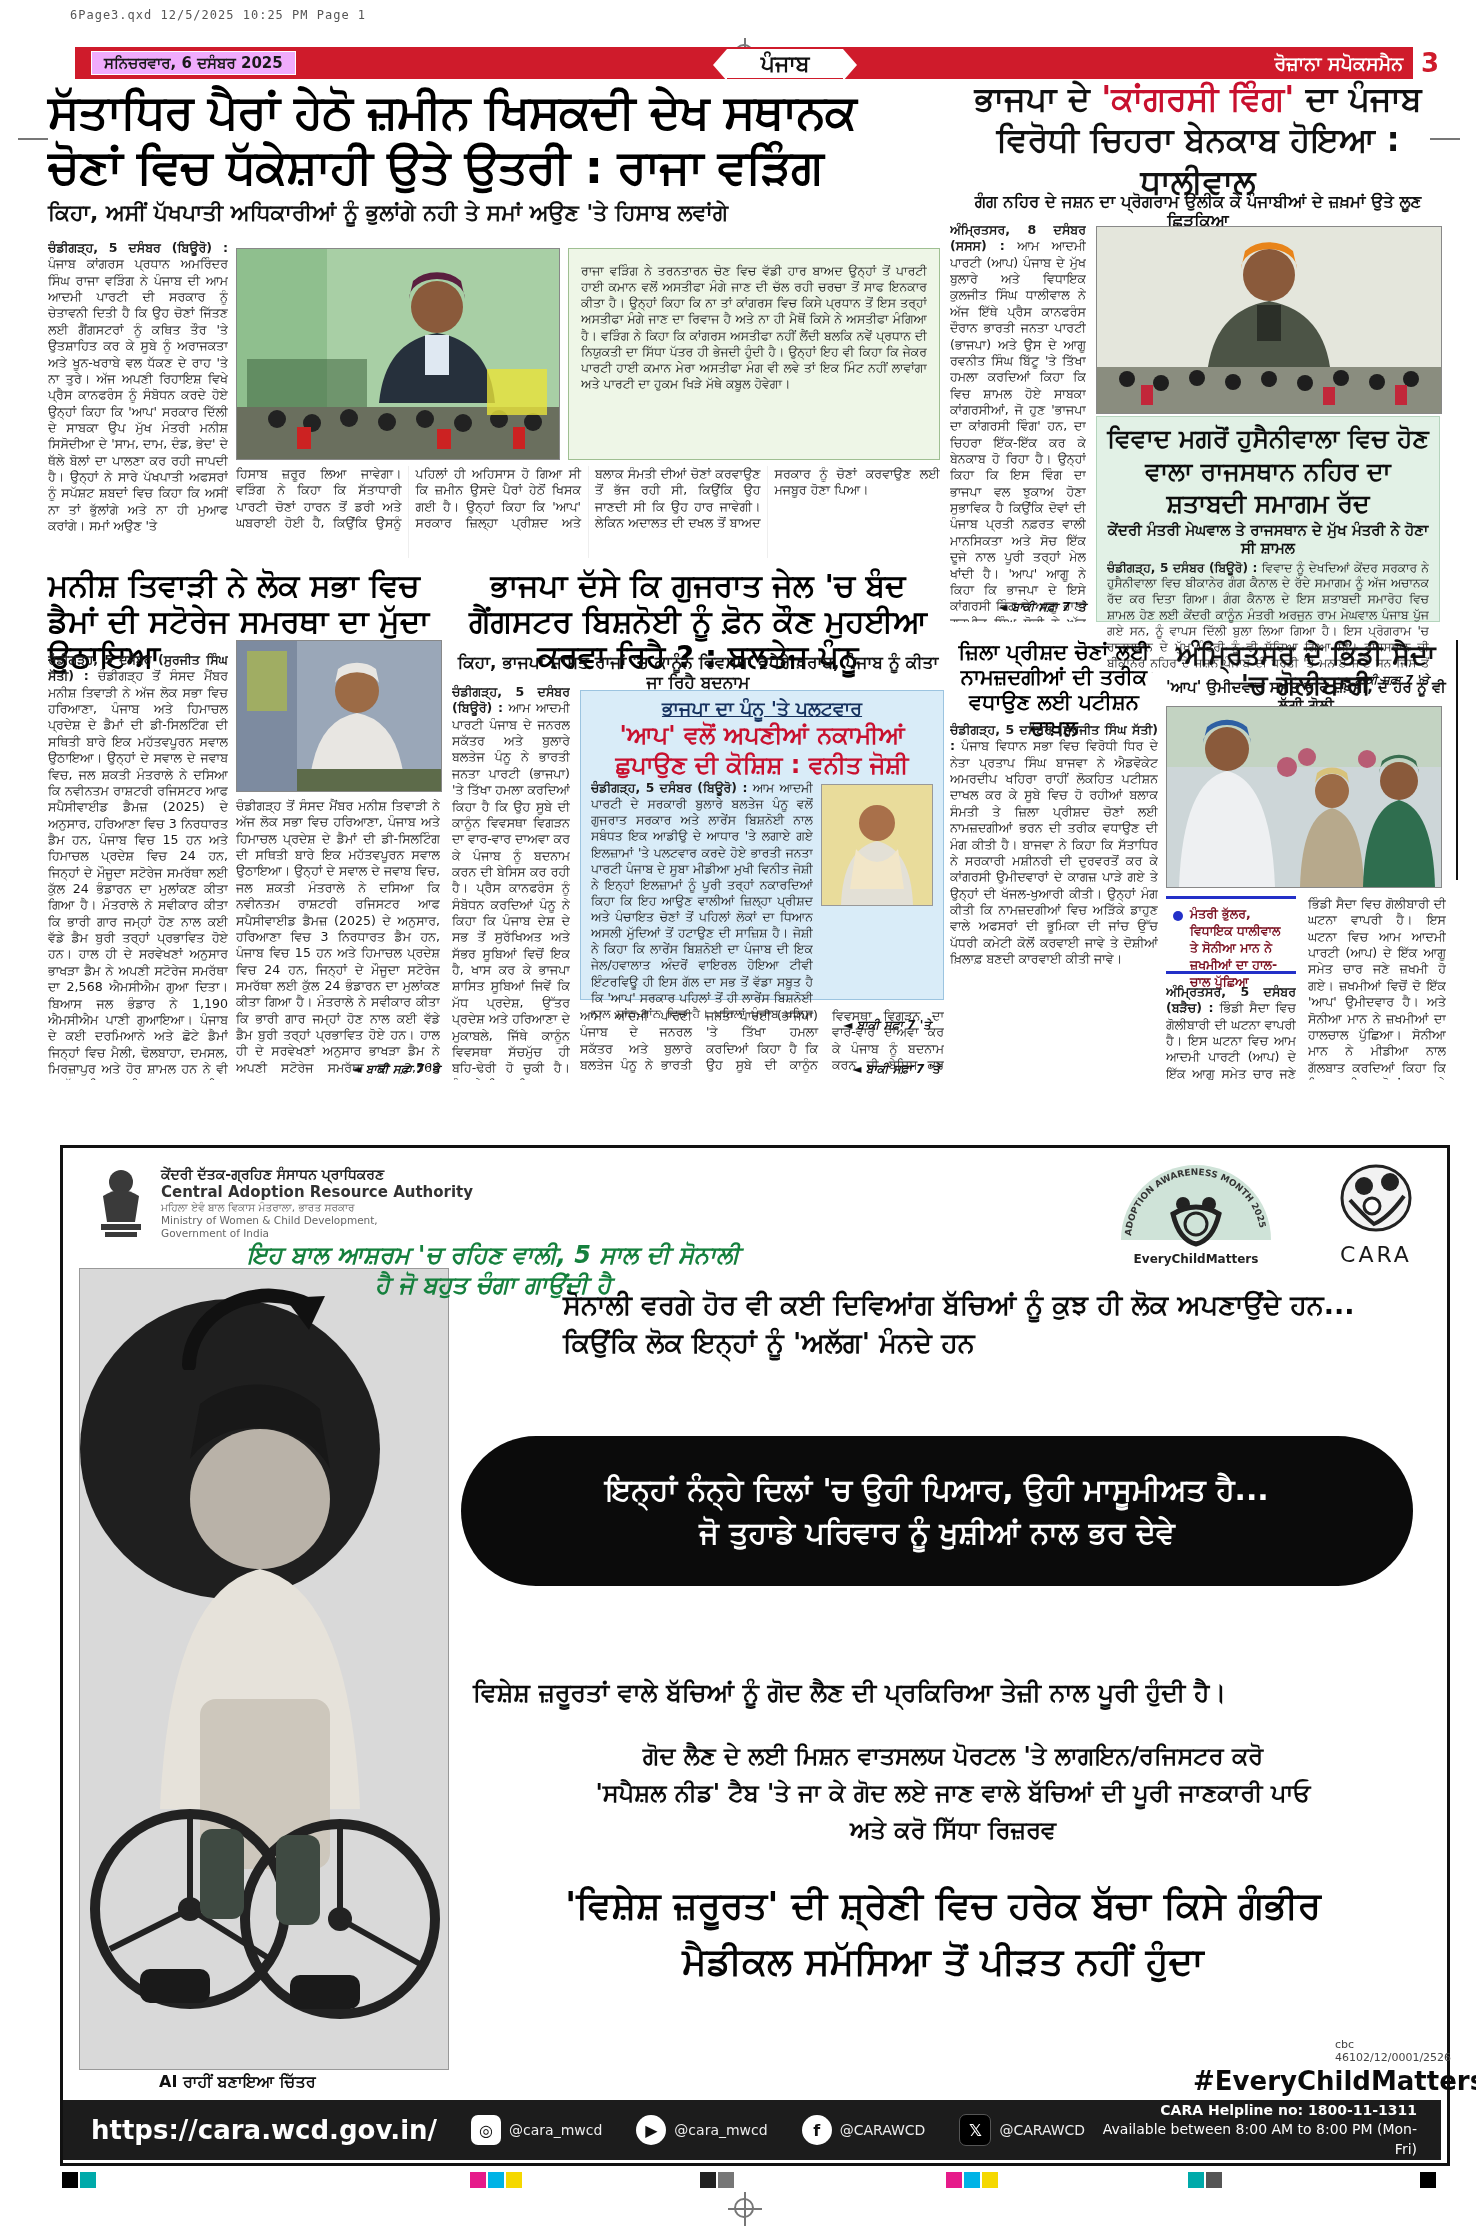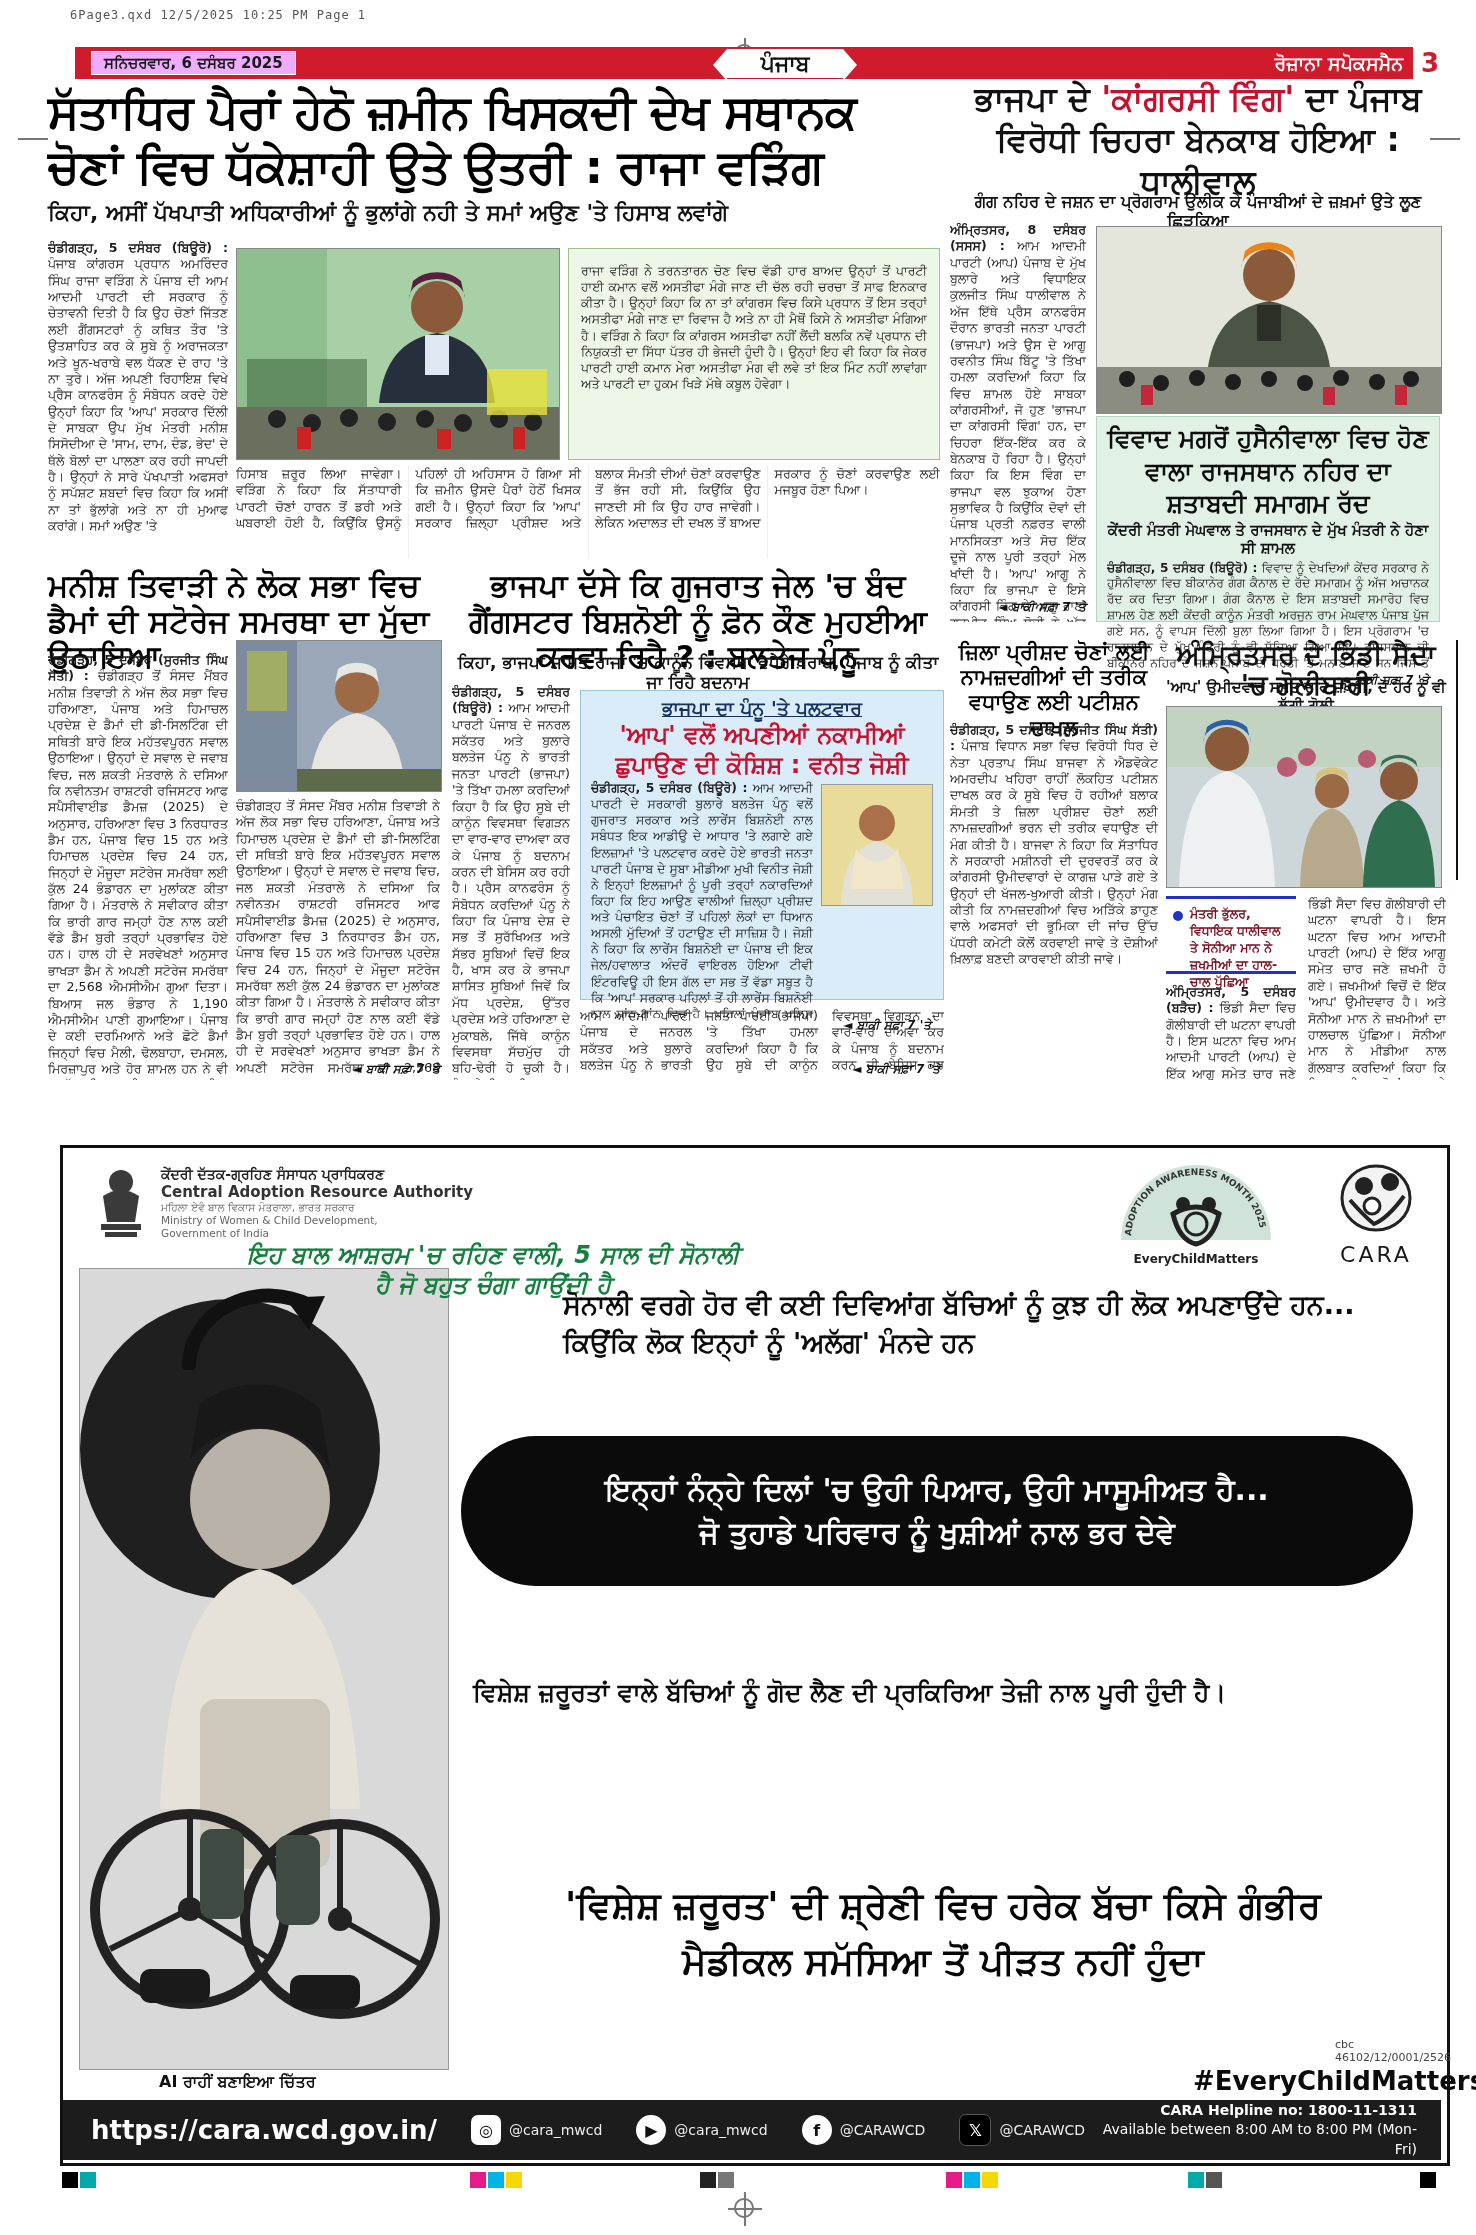--- a/index.html
+++ b/index.html
@@ -349,20 +349,25 @@
 
   <div class="abs ad-right" style="left:500px;top:138px;width:820px;">ਸੋਨਾਲੀ ਵਰਗੇ ਹੋਰ ਵੀ ਕਈ ਦਿਵਿਆਂਗ ਬੱਚਿਆਂ ਨੂੰ ਕੁਝ ਹੀ ਲੋਕ ਅਪਣਾਉਂਦੇ ਹਨ... ਕਿਉਂਕਿ ਲੋਕ ਇਨ੍ਹਾਂ ਨੂੰ 'ਅਲੱਗ' ਮੰਨਦੇ ਹਨ</div>
 
   <div class="abs pill" style="left:398px;top:288px;width:952px;height:150px;">
     <div>ਇਨ੍ਹਾਂ ਨੰਨ੍ਹੇ ਦਿਲਾਂ 'ਚ ਉਹੀ ਪਿਆਰ, ਉਹੀ ਮਾਸੂਮੀਅਤ ਹੈ...</div>
     <div>ਜੋ ਤੁਹਾਡੇ ਪਰਿਵਾਰ ਨੂੰ ਖੁਸ਼ੀਆਂ ਨਾਲ ਭਰ ਦੇਵੇ</div>
   </div>
 
   <div class="abs ad-line2" style="left:410px;top:530px;width:1010px;">ਵਿਸ਼ੇਸ਼ ਜ਼ਰੂਰਤਾਂ ਵਾਲੇ ਬੱਚਿਆਂ ਨੂੰ ਗੋਦ ਲੈਣ ਦੀ ਪ੍ਰਕਿਰਿਆ ਤੇਜ਼ੀ ਨਾਲ ਪੂਰੀ ਹੁੰਦੀ ਹੈ।</div>
 
+  <div class="abs ad-center" style="left:400px;top:590px;width:980px;">
+    <div>ਗੋਦ ਲੈਣ ਦੇ ਲਈ ਮਿਸ਼ਨ ਵਾਤਸਲਯ ਪੋਰਟਲ 'ਤੇ ਲਾਗਇਨ/ਰਜਿਸਟਰ ਕਰੋ</div>
+    <div>'ਸਪੈਸ਼ਲ ਨੀਡ' ਟੈਬ 'ਤੇ ਜਾ ਕੇ ਗੋਦ ਲਏ ਜਾਣ ਵਾਲੇ ਬੱਚਿਆਂ ਦੀ ਪੂਰੀ ਜਾਣਕਾਰੀ ਪਾਓ</div>
+    <div>ਅਤੇ ਕਰੋ ਸਿੱਧਾ ਰਿਜ਼ਰਵ</div>
+  </div>
 
   <div class="abs ad-big" style="left:380px;top:730px;width:1000px;">
     <div>'ਵਿਸ਼ੇਸ਼ ਜ਼ਰੂਰਤ' ਦੀ ਸ਼੍ਰੇਣੀ ਵਿਚ ਹਰੇਕ ਬੱਚਾ ਕਿਸੇ ਗੰਭੀਰ</div>
     <div>ਮੈਡੀਕਲ ਸਮੱਸਿਆ ਤੋਂ ਪੀੜਤ ਨਹੀਂ ਹੁੰਦਾ</div>
   </div>
 
   <div class="abs ad-cbc" style="left:1272px;top:890px;">cbc 46102/12/0001/2526</div>
   <div class="abs ad-hash" style="left:1130px;top:918px;">#EveryChildMatters</div>
   <div class="abs ad-ai" style="left:96px;top:924px;">AI ਰਾਹੀਂ ਬਣਾਇਆ ਚਿੱਤਰ</div>
 

